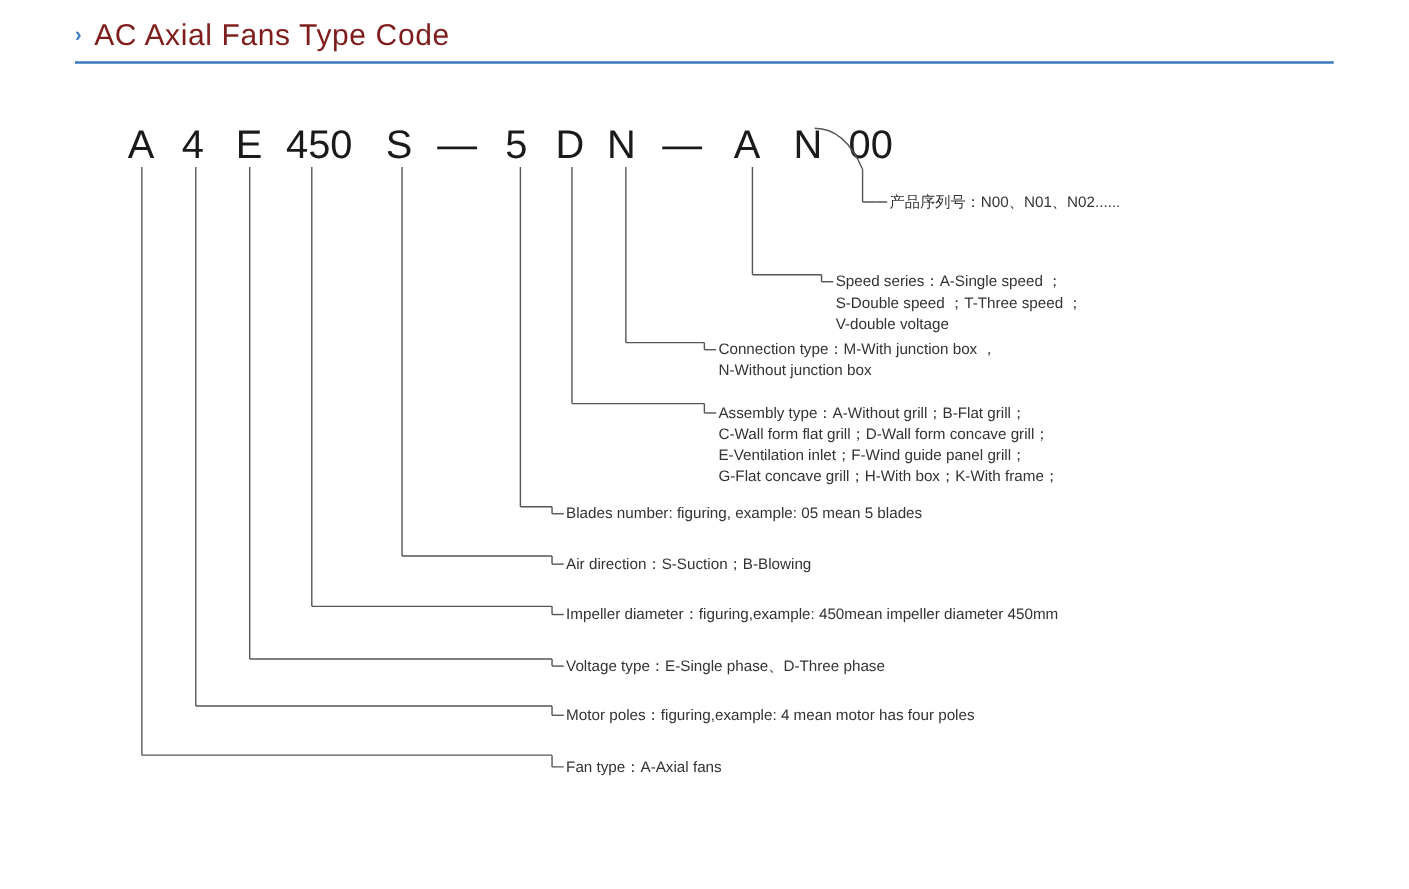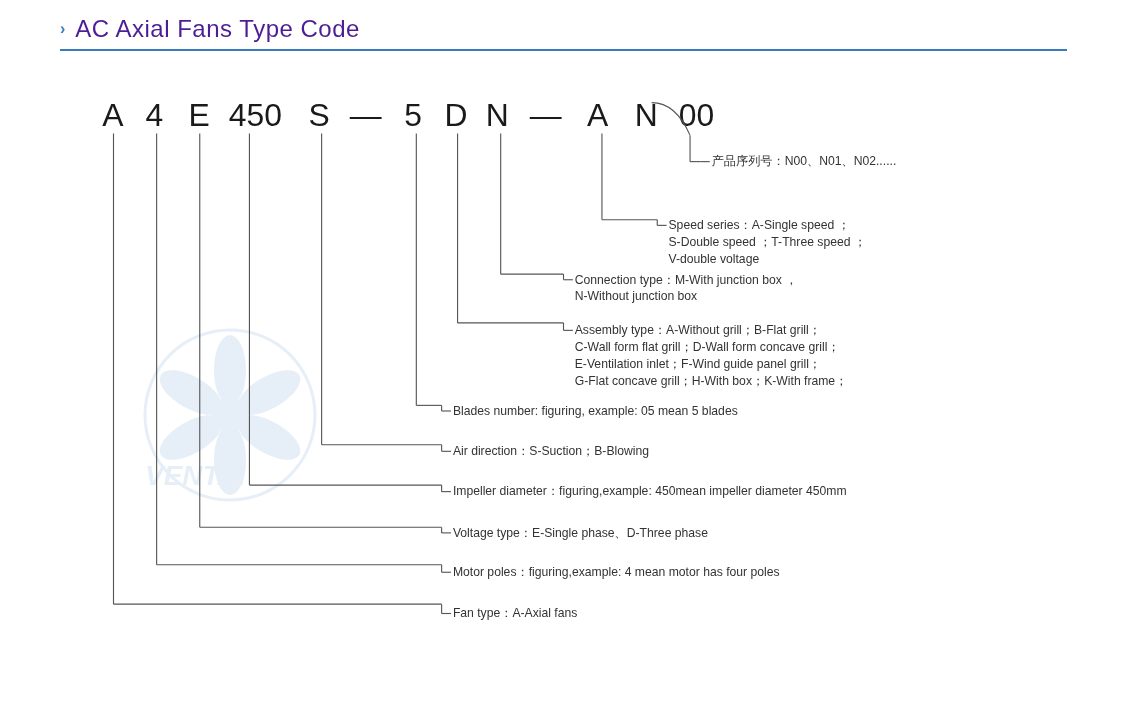--- a/index.html
+++ b/index.html
@@ -29,21 +29,21 @@
 
     .title-chevron {
       color: #3a7bbf;
       font-size: 16px;
       font-weight: bold;
     }
 
     .page-title {
       font-size: 24px;
       font-weight: 500;
-      color: #4c1d95;
+      color: #7f1d1d;
       letter-spacing: 0.5px;
     }
 
     .title-divider {
       width: 100%;
       height: 1.5px;
       background: #3a7bbf;
       margin-bottom: 10px;
     }
 
@@ -81,41 +81,20 @@
 <div class="page-container">
 
   <div class="title-area">
     <span class="title-chevron">›</span>
     <span class="page-title">AC Axial Fans Type Code</span>
   </div>
   <div class="title-divider"></div>
 
   <div class="diagram-area">
 
-    <div class="watermark">
-      <svg viewBox="0 0 220 200" xmlns="http://www.w3.org/2000/svg" opacity="1">
-
-        <circle cx="110" cy="100" r="85" fill="none" stroke="#3a7bbf" stroke-width="3"></circle>
-        <circle cx="110" cy="100" r="18" fill="#3a7bbf"></circle>
-
-        <ellipse cx="110" cy="55" rx="16" ry="35" fill="#3a7bbf" transform="rotate(0,110,100)"></ellipse>
-
-        <ellipse cx="110" cy="55" rx="16" ry="35" fill="#3a7bbf" transform="rotate(60,110,100)"></ellipse>
-
-        <ellipse cx="110" cy="55" rx="16" ry="35" fill="#3a7bbf" transform="rotate(120,110,100)"></ellipse>
-
-        <ellipse cx="110" cy="55" rx="16" ry="35" fill="#3a7bbf" transform="rotate(180,110,100)"></ellipse>
-
-        <ellipse cx="110" cy="55" rx="16" ry="35" fill="#3a7bbf" transform="rotate(240,110,100)"></ellipse>
-
-        <ellipse cx="110" cy="55" rx="16" ry="35" fill="#3a7bbf" transform="rotate(300,110,100)"></ellipse>
-
-        <text x="25" y="170" font-size="28" font-weight="bold" font-style="italic" fill="#3a7bbf" font-family="Arial">VENTAI</text>
-      </svg>
-    </div>
 
     <svg class="diagram-svg" viewBox="0 0 1040 640" xmlns="http://www.w3.org/2000/svg">
 
       <text x="28" y="80" font-size="34" font-weight="500" font-family="Arial" fill="#1a1a1a">A</text>
 
       <text x="74" y="80" font-size="34" font-weight="500" font-family="Arial" fill="#1a1a1a">4</text>
 
       <text x="120" y="80" font-size="34" font-weight="500" font-family="Arial" fill="#1a1a1a">E</text>
 
       <text x="163" y="80" font-size="34" font-weight="500" font-family="Arial" fill="#1a1a1a">450</text>

